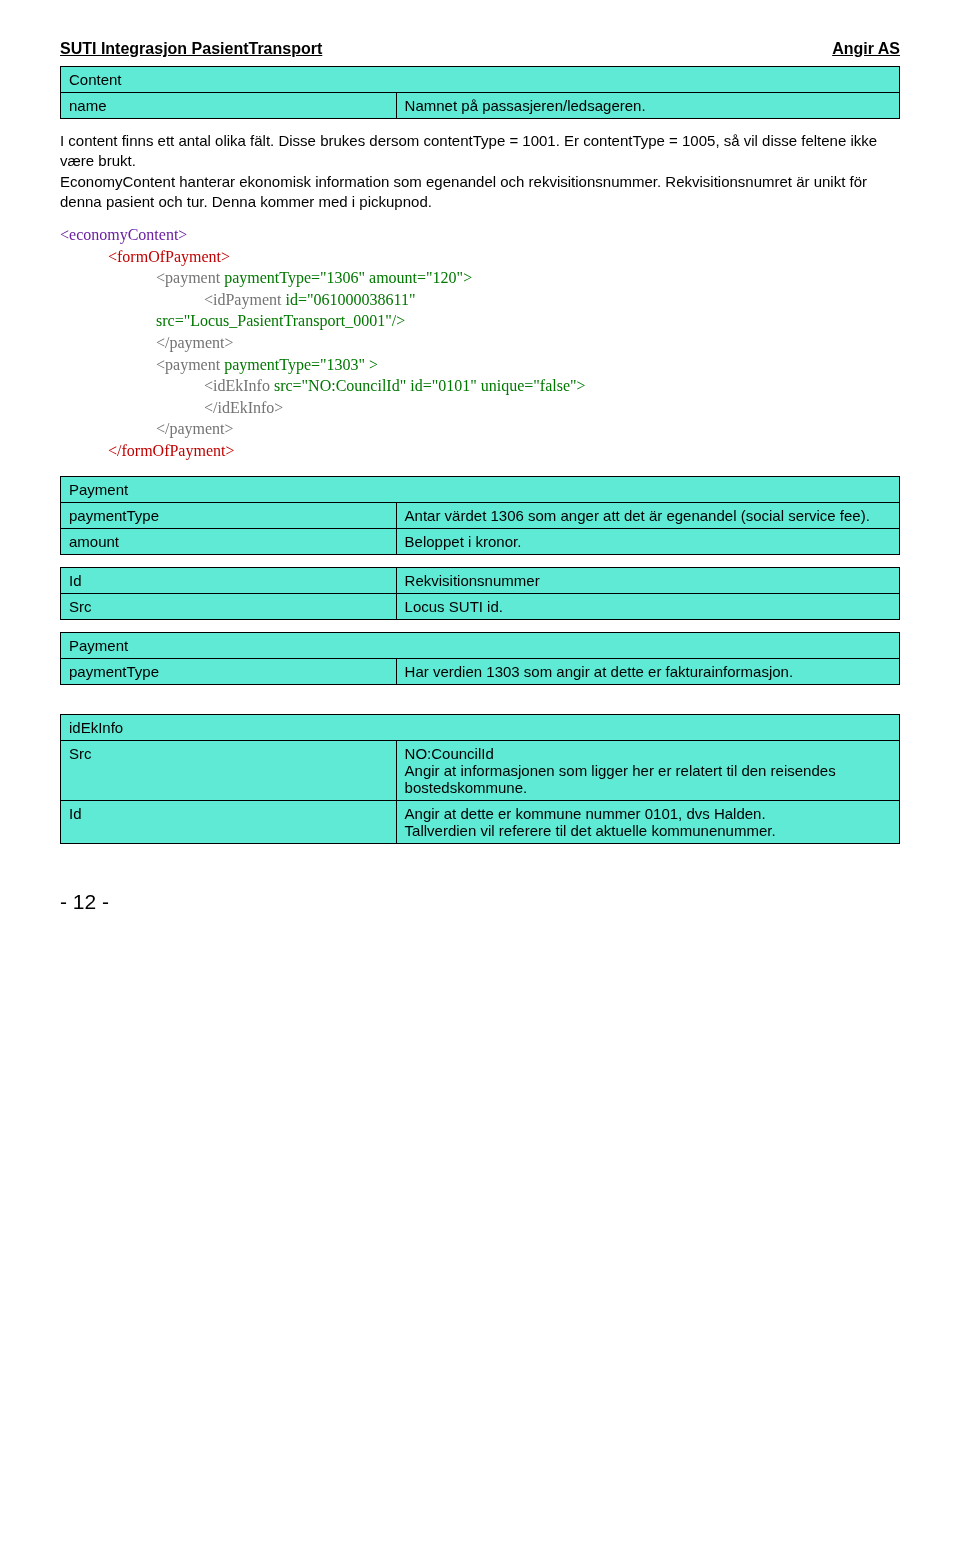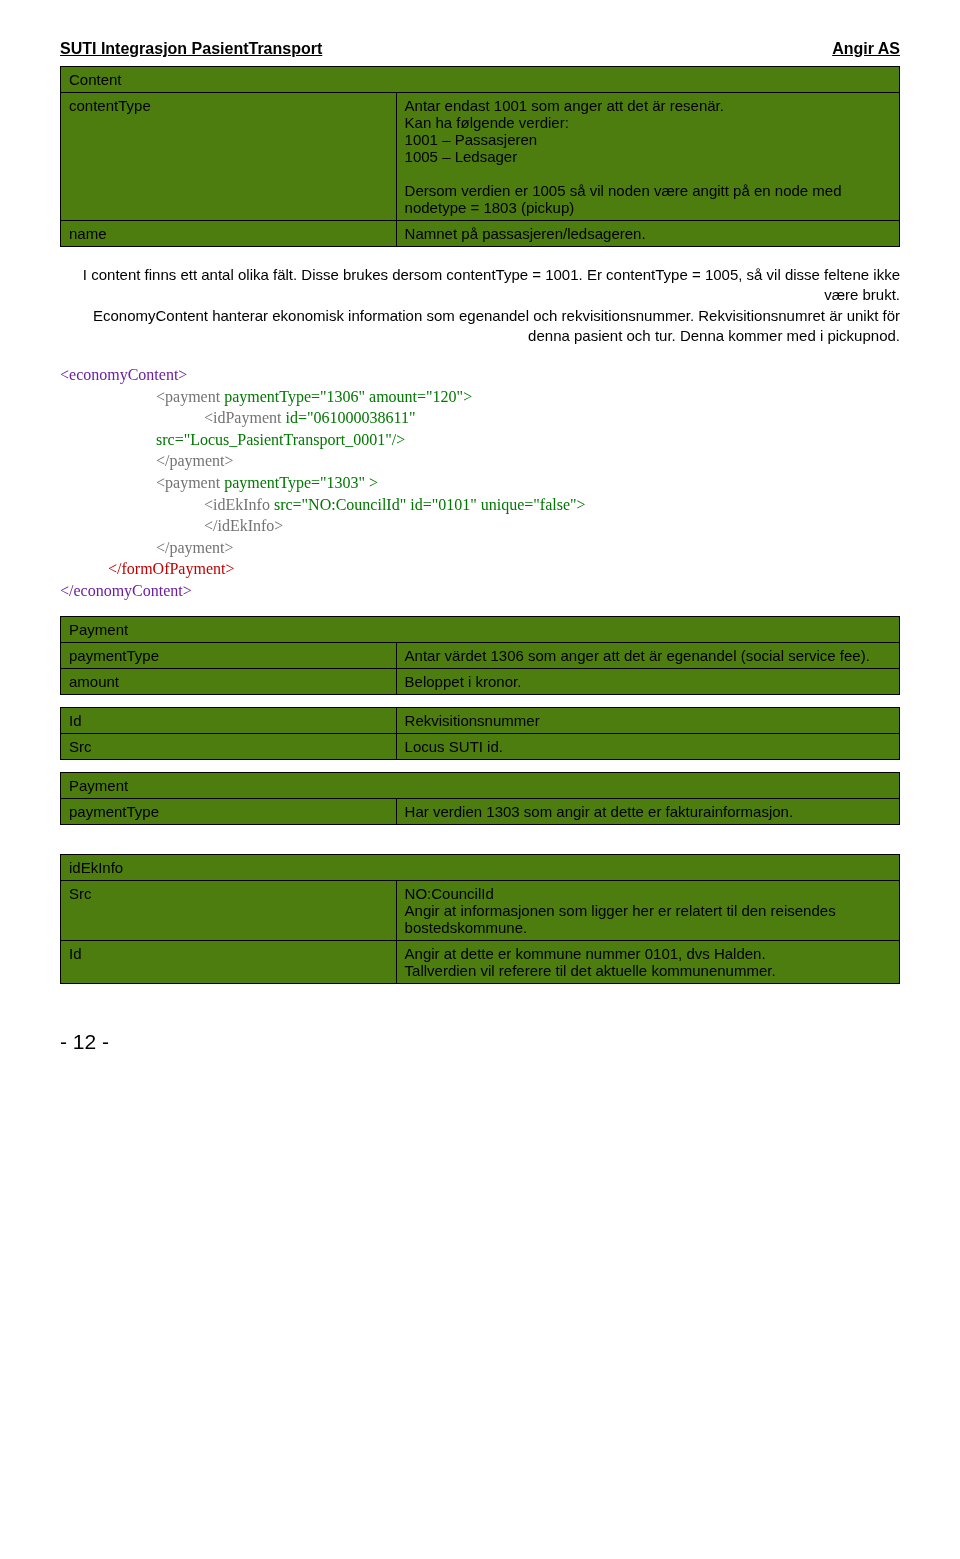--- a/index.html
+++ b/index.html
@@ -22,29 +22,28 @@
   }
   table.box {
     width: 100%;
     border-collapse: collapse;
     margin-bottom: 12px;
   }
   table.box td {
     border: 1px solid #000;
     padding: 4px 8px;
     vertical-align: top;
-    background: #4d7c0f;
+    background: #5eead4;
   }
   table.box .label-col {
     width: 40%;
   }
   .plain-text {
-    margin: 18px 0;
+    margin: 12px 0;
     line-height: 1.35;
-    text-align: right;
   }
   .xml-block {
     font-family: "Times New Roman", Times, serif;
     font-size: 16px;
     line-height: 1.35;
     margin: 12px 0 14px 0;
   }
   .xml-block .ind1 { margin-left: 48px; }
   .xml-block .ind2 { margin-left: 96px; }
   .xml-block .ind3 { margin-left: 144px; }
@@ -67,50 +66,41 @@
   <span>SUTI Integrasjon PasientTransport</span>
   <span>Angir AS</span>
 </div>
 
 <table class="box">
   <tbody>
       <tr>
         <td colspan="2">Content</td>
       </tr>
   <tr>
-    <td class="label-col">contentType</td>
-    <td style="white-space:pre-line;">Antar endast 1001 som anger att det är resenär.
-Kan ha følgende verdier:
-1001 – Passasjeren
-1005 – Ledsager
-
-Dersom verdien er 1005 så vil noden være angitt på en node med nodetype = 1803 (pickup)</td>
-  </tr>
-  <tr>
     <td class="label-col">name</td>
     <td>Namnet på passasjeren/ledsageren.</td>
   </tr>
 </tbody>
   </table>
 
 <div class="plain-text" style="white-space:pre-line;">I content finns ett antal olika fält. Disse brukes dersom contentType = 1001. Er contentType = 1005, så vil disse feltene ikke være brukt.
 EconomyContent hanterar ekonomisk information som egenandel och rekvisitionsnummer. Rekvisitionsnumret är unikt för denna pasient och tur. Denna kommer med i pickupnod.</div>
 
 <div class="xml-block">
   <div><span class="tag-purple">&lt;economyContent&gt;</span></div>
+  <div class="ind1"><span class="tag-red">&lt;formOfPayment&gt;</span></div>
   <div class="ind2"><span class="tag-blue">&lt;payment</span><span class="attr-green"> paymentType="1306" amount="120"&gt;</span></div>
   <div class="ind3"><span class="tag-blue">&lt;idPayment</span><span class="attr-green"> id="061000038611"</span></div>
   <div class="ind2"><span class="attr-green">src="Locus_PasientTransport_0001"/&gt;</span></div>
   <div class="ind2"><span class="tag-blue">&lt;/payment&gt;</span></div>
   <div class="ind2"><span class="tag-blue">&lt;payment</span><span class="attr-green"> paymentType="1303" &gt;</span></div>
   <div class="ind3"><span class="tag-blue">&lt;idEkInfo</span><span class="attr-green"> src="NO:CouncilId" id="0101" unique="false"&gt;</span></div>
   <div class="ind3"><span class="tag-blue">&lt;/idEkInfo&gt;</span></div>
   <div class="ind2"><span class="tag-blue">&lt;/payment&gt;</span></div>
   <div class="ind1"><span class="tag-red">&lt;/formOfPayment&gt;</span></div>
-  <div><span class="tag-purple">&lt;/economyContent&gt;</span></div>
 </div>
 
 <table class="box">
   <tbody>
       <tr>
         <td colspan="2">Payment</td>
       </tr>
   <tr>
     <td class="label-col">paymentType</td>
     <td>Antar värdet 1306 som anger att det är egenandel (social service fee).</td>

